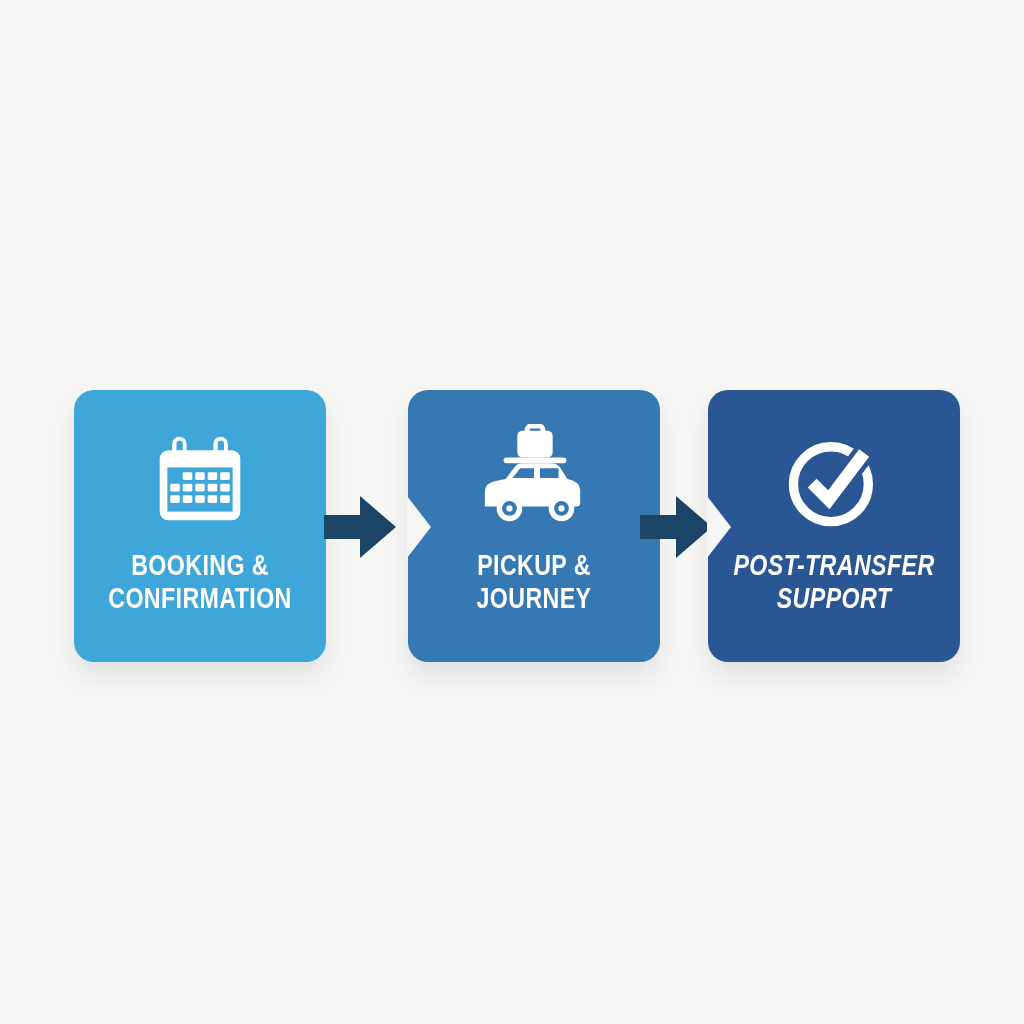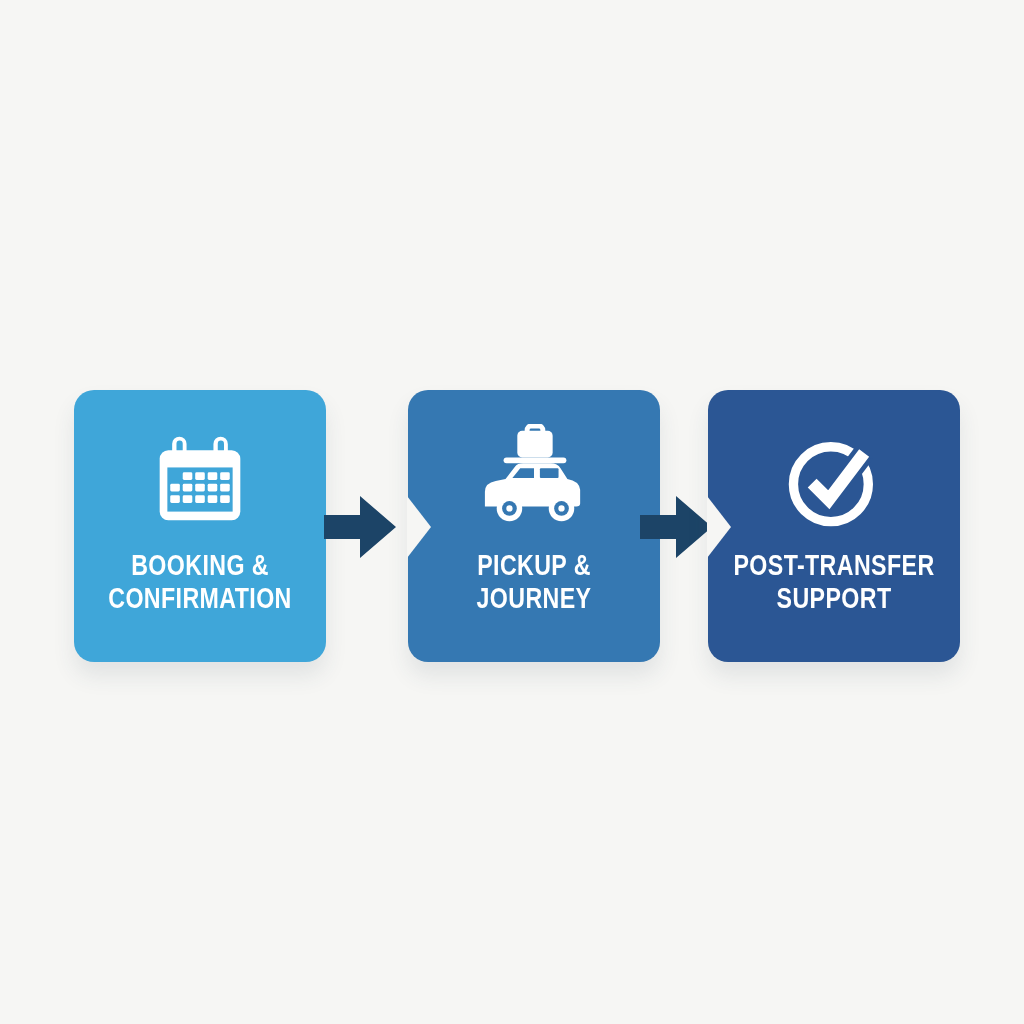--- a/index.html
+++ b/index.html
@@ -144,21 +144,21 @@
     <div class="label">
       <div>PICKUP &amp;</div>
       <div>JOURNEY</div>
     </div>
   </div>
 
   <svg class="arrow" style="left:640px" viewBox="0 0 72 62">
     <polygon points="0,19 36,19 36,0 72,31 36,62 36,43 0,43" fill="var(--arrow)"></polygon>
   </svg>
 
-  <div class="card notched" style="left: 708px; background: rgb(43, 86, 148);">
+  <div class="card notched" style="left: 708px; background: rgb(43, 86, 148); font-style: italic;">
     <div class="icon-wrap" style="top:38px">
       <svg width="104" height="104" viewBox="0 0 100 100" aria-hidden="true">
         <circle cx="47" cy="54" r="36" fill="none" stroke="#fff" stroke-width="9"></circle>
 
         <polyline points="29,53 45,69 79,24" fill="none" stroke="var(--card3)" stroke-width="21" stroke-linecap="butt" stroke-linejoin="miter"></polyline>
         <polyline points="29,53 45,69 79,24" fill="none" stroke="#fff" stroke-width="12" stroke-linecap="butt" stroke-linejoin="miter"></polyline>
       </svg>
     </div>
     <div class="label">
       <div>POST-TRANSFER</div>

